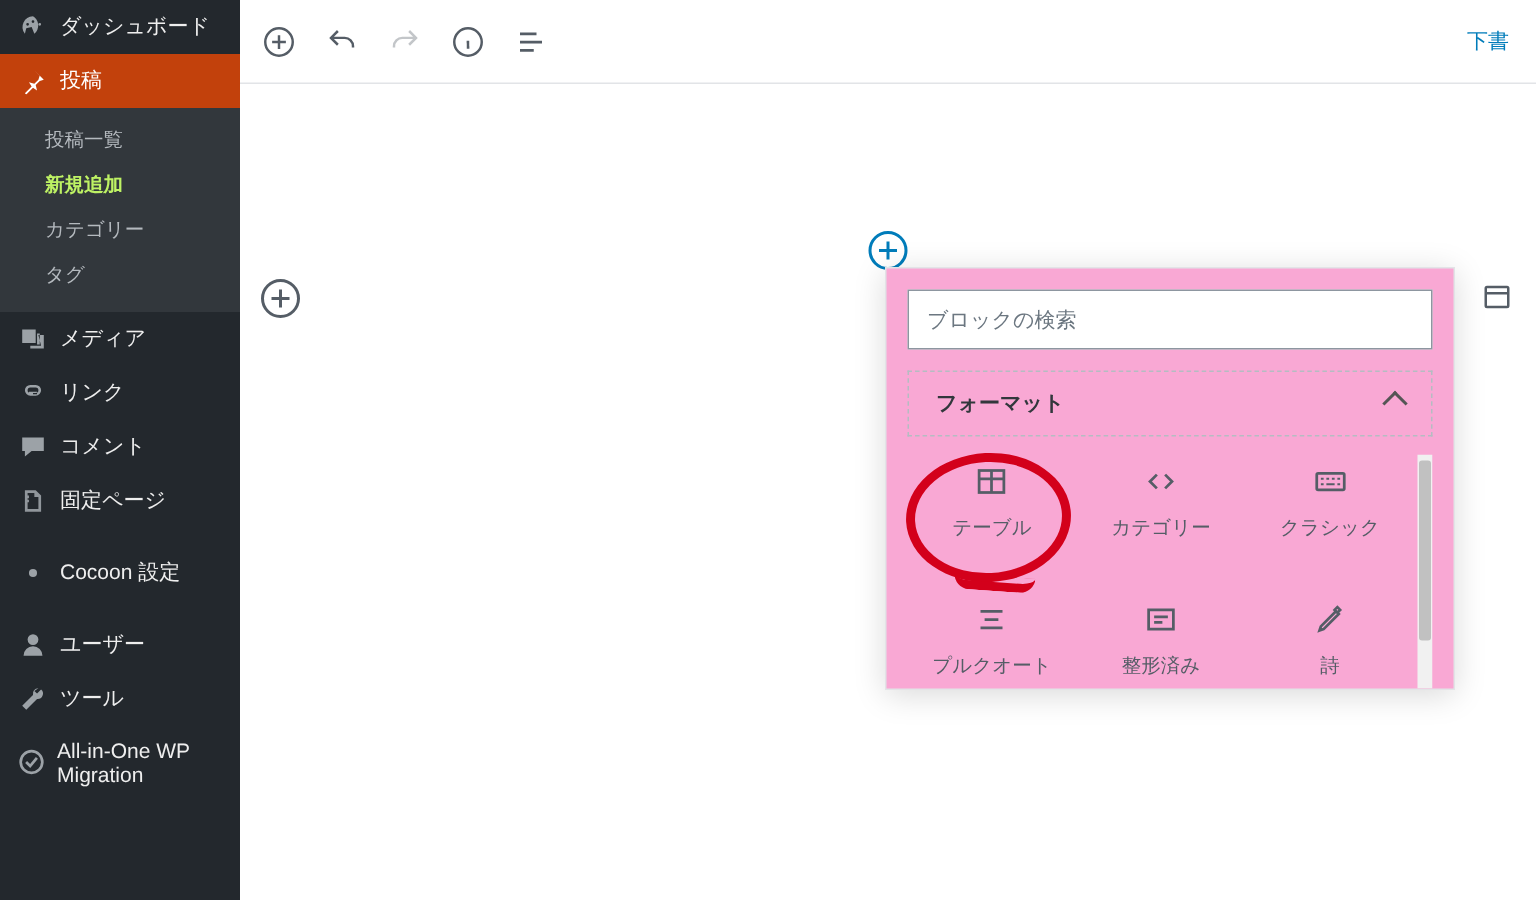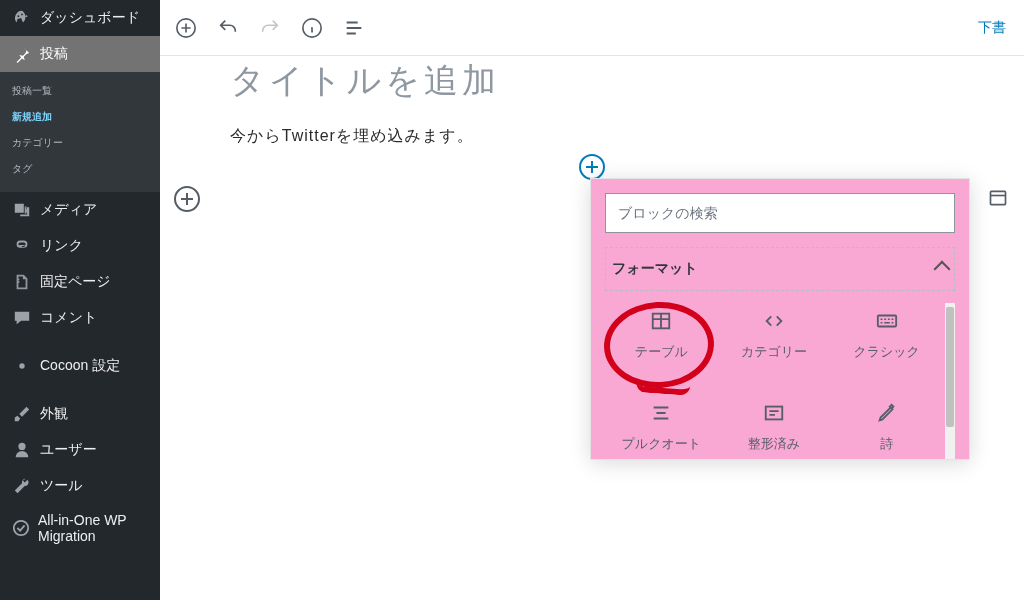--- a/index.html
+++ b/index.html
@@ -1,28 +1,28 @@
 <!DOCTYPE html>
 <html><head>
 <meta charset="utf-8">
 <style>
   * { box-sizing: border-box; margin: 0; padding: 0; }
   html, body { width: 1024px; height: 600px; font-family: -apple-system, BlinkMacSystemFont, "Segoe UI", "Hiragino Kaku Gothic ProN", Meiryo, sans-serif; overflow: hidden; background:#f1f1f1; }
   .app { display:flex; width:100%; height:100%; }
   
   .sidebar { width:160px; background:#23282d; color:#eee; font-size:14px; display:flex; flex-direction:column; }
   .sidebar .item { display:flex; align-items:center; padding:8px 12px; color:#eee; cursor:pointer; }
-  .sidebar .item.current { background:#737373; color:#fff; position:relative; }
+  .sidebar .item.current { background:#c2410c; color:#fff; position:relative; }
   .sidebar .item.current::after{
     content:""; position:absolute; right:-8px; top:50%; margin-top:-8px;
     border:8px solid transparent; border-right-color:#f1f1f1;
   }
   .sidebar .sub { background:#32373c; padding:6px 0 10px; }
-  .sidebar .sub .subitem { padding:6px 12px 6px 12px; font-size:10px; color:#b4b9be; cursor:pointer; }
-  .sidebar .sub .subitem.active { color:#7dd3fc; font-weight:600; }
+  .sidebar .sub .subitem { padding:6px 12px 6px 30px; font-size:13px; color:#b4b9be; cursor:pointer; }
+  .sidebar .sub .subitem.active { color:#bef264; font-weight:600; }
   .sidebar .icon { width:20px; height:20px; margin-right:8px; color:#9ca2a7; display:inline-flex; align-items:center; justify-content:center; }
   .sidebar .item.current .icon { color:#fff; }
   .sidebar svg { width:18px; height:18px; fill:currentColor; }
   
   .main { flex:1; background:#fff; position:relative; overflow:hidden; }
   .topbar { height:56px; border-bottom:1px solid #e2e4e7; display:flex; align-items:center; padding:16px 14px; gap:18px; }
   .topbar .tbtn { width:24px; height:24px; color:#555d66; display:flex; align-items:center; justify-content:center; cursor:pointer; }
   .topbar .tbtn svg { width:22px; height:22px; stroke:currentColor; fill:none; stroke-width:1.8; }
   .topbar .tbtn.filled svg { fill:currentColor; stroke:none; }
   .top-right { margin-left:auto; color:#007cba; font-size:14px; padding-right:4px; }
@@ -33,21 +33,21 @@
   .add-left { position:absolute; left:14px; top:186px; width:26px; height:26px; border:2px solid #555d66; border-radius:50%; color:#555d66; display:flex; align-items:center; justify-content:center; background:#fff; cursor:pointer; }
   .rt-icons { position:absolute; right:14px; top:186px; display:flex; gap:18px; color:#555d66; }
   .rt-icons .rbtn { width:24px; height:24px; display:flex; align-items:center; justify-content:center; cursor:pointer; }
   .rt-icons svg { width:20px; height:20px; fill:none; stroke:currentColor; stroke-width:2; }
   
   .popover { position:absolute; top:178px; left:430px; width:380px; background:#f9a8d4; border:1px solid #e2e4e7; box-shadow:0 3px 20px rgba(0,0,0,.15); }
   .popover .search { padding:14px; }
   .popover .search input { width:100%; height:40px; border:1px solid #8d96a0; padding:0 12px; font-size:14px; color:#555; }
   .popover .search input::placeholder { color:#6c7781; }
   .panel { padding:0 14px; }
-  .panel-head { border:1px dashed #b5bcc2; padding:12px 6px; display:flex; align-items:center; justify-content:space-between; font-size:14px; font-weight:600; color:#32373c; cursor:pointer; }
+  .panel-head { border:1px dashed #b5bcc2; padding:12px 18px; display:flex; align-items:center; justify-content:space-between; font-size:14px; font-weight:600; color:#32373c; cursor:pointer; }
   .panel-head .chev { width:12px; height:12px; border-right:2px solid #555; border-bottom:2px solid #555; transform:rotate(-135deg); }
   .grid-wrap { position:relative; margin-top:12px; padding-right:12px; max-height:260px; overflow:hidden; }
   .grid3 { display:grid; grid-template-columns:repeat(3,1fr); row-gap:28px; column-gap:0; }
   .block { display:flex; flex-direction:column; align-items:center; gap:10px; color:#555d66; font-size:13px; cursor:pointer; padding:6px 2px; }
   .block .bicon { width:28px; height:24px; display:flex; align-items:center; justify-content:center; }
   .block .bicon svg { width:26px; height:22px; fill:currentColor; }
   .block .bicon.stroke svg { fill:none; stroke:currentColor; stroke-width:2; }
   .block .bicon.txt { font-family:monospace; font-weight:700; font-size:11px; letter-spacing:1px; }
   .scroll-stub { position:absolute; right:0; top:0; width:10px; height:100%; background:#f1f1f1; }
   .scroll-stub .thumb { position:absolute; left:1px; top:4px; width:8px; height:120px; background:#c1c1c1; border-radius:2px; }
@@ -99,51 +99,43 @@
       <span class="icon">
           <svg viewBox="0 0 20 20">
             <path d="M8 12a4 4 0 010-8h2v2H8a2 2 0 000 4h2v2zm4-8h-2v2h2a2 2 0 010 4h-2v2h2a4 4 0 000-8zM7 9h6v2H7z"></path>
           </svg>
         </span>
       <span>リンク</span>
     </div>
     <div class="item">
       <span class="icon">
           <svg viewBox="0 0 20 20">
+            <path d="M2 3h16v10H9l-5 4v-4H2z"></path>
+          </svg>
+        </span>
+      <span>コメント</span>
+    </div>
+    <div class="item">
+      <span class="icon">
+          <svg viewBox="0 0 20 20">
             <path d="M4 2h8l4 4v12H4zM6 4v12h8V7h-3V4zM5 6h2v2H5zm0 3h2v2H5z" opacity=".9"></path>
           </svg>
         </span>
       <span>固定ページ</span>
     </div>
-    <div class="item">
-      <span class="icon">
-          <svg viewBox="0 0 20 20">
-            <path d="M2 3h16v10H9l-5 4v-4H2z"></path>
-          </svg>
-        </span>
-      <span>コメント</span>
-    </div>
     <div style="height:12px"></div>
     <div class="item">
       <span class="icon">
           <svg viewBox="0 0 20 20">
             <circle cx="10" cy="10" r="3"></circle>
           </svg>
         </span>
       <span>Cocoon 設定</span>
     </div>
     <div style="height:12px"></div>
-    <div class="item">
-      <span class="icon">
-          <svg viewBox="0 0 20 20">
-            <path d="M15 2l3 3-8 8-3-3zM5 12l3 3-2 3H2v-4z"></path>
-          </svg>
-        </span>
-      <span>外観</span>
-    </div>
     <div class="item">
       <span class="icon">
           <svg viewBox="0 0 20 20">
             <path d="M10 10a4 4 0 100-8 4 4 0 000 8zm-7 8a7 7 0 0114 0z"></path>
           </svg>
         </span>
       <span>ユーザー</span>
     </div>
     <div class="item">
       <span class="icon">
@@ -190,24 +182,20 @@
           </svg>
         </div>
       <div class="tbtn filled">
           <svg viewBox="0 0 24 24">
             <path d="M4 6h12M4 12h16M4 18h10" stroke="currentColor" stroke-width="2" fill="none"></path>
           </svg>
         </div>
       <div class="top-right">下書</div>
     </div>
 
-    <div class="editor">
-      <div class="title-input">タイトルを追加</div>
-      <div class="para">今からTwitterを埋め込みます。</div>
-    </div>
 
     <div class="add-mid">
       <div class="plus">
           <span class="plus-h"></span>
           <span class="plus-v"></span>
         </div>
     </div>
     <div class="add-left">
       <div class="plus">
           <span class="plus-h"></span>

